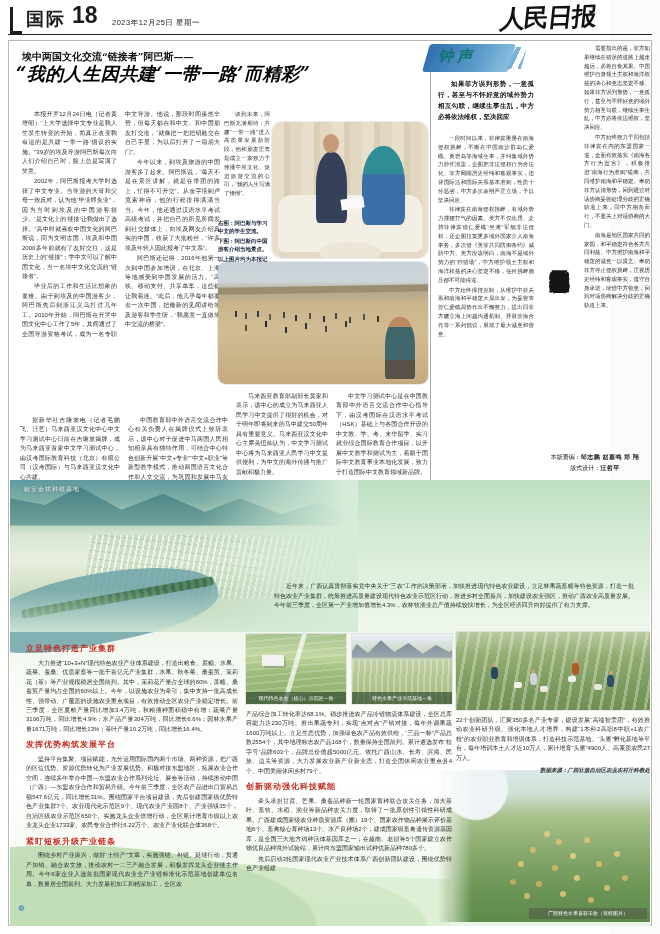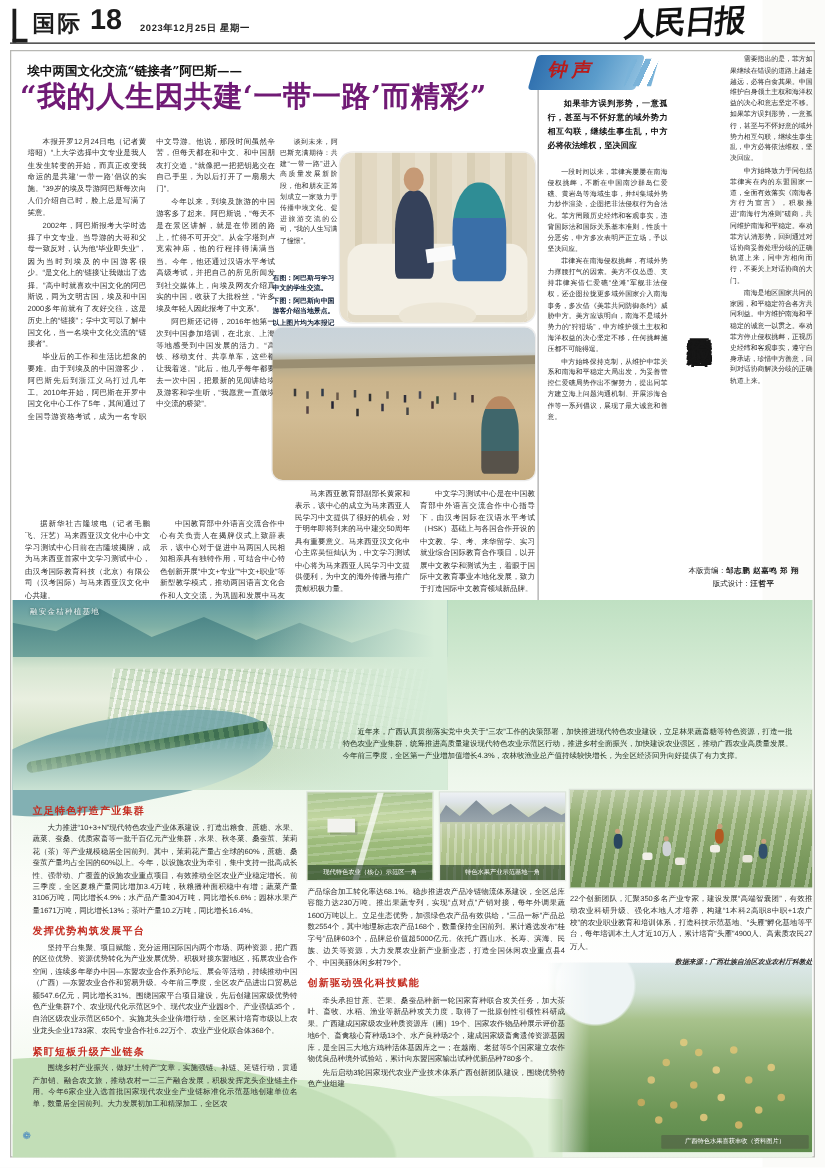--- a/index.html
+++ b/index.html
@@ -5,36 +5,36 @@
   html,body{margin:0;padding:0;}
   body{width:660px;height:934px;background:#fbfbf9;font-family:"Liberation Sans",sans-serif;overflow:hidden;}
   .page{position:relative;width:610px;height:934px;background:#fff;}
   .abs{position:absolute;}
   .serif{font-family:"DejaVu Serif",serif;}
 
   
   .h-bracket{left:10px;top:7px;width:9px;height:24px;border-left:3px solid #1c1c1c;border-bottom:3px solid #1c1c1c;}
   .h-section{left:26px;top:7px;font-size:18px;font-weight:bold;color:#1c1c1c;letter-spacing:2px;}
   .h-pageno{left:72px;top:2px;font-size:23px;font-weight:bold;color:#1c1c1c;}
-  .h-date{left:112px;top:18px;font-size:7.5px;color:#222;font-weight:bold;letter-spacing:.5px;}
+  .h-date{left:112px;top:18px;font-size:7.5px;color:#222;font-weight:normal;letter-spacing:.5px;}
   .h-masthead{right:14px;top:1px;font-size:25px;font-weight:900;color:#111;font-family:"DejaVu Serif",serif;transform:rotate(-2deg) skewX(-8deg);letter-spacing:-1px;}
   .h-rule{left:8px;top:34px;width:644px;border-top:1.5px solid #222;}
   .frame{left:8px;top:40px;width:642px;height:884px;border:1px solid #b7b7b3;}
   .divider-v{left:430px;top:48px;height:450px;border-left:1px solid #aaa;}
 
   
   .tiny{font-size:6px;line-height:1.58;color:#2d2d2d;text-align:justify;overflow:hidden;}
   .tiny p{margin:0 0 1px;text-indent:2em;}
   .tiny p.noindent{text-indent:0;}
   .xtiny{font-size:5.5px;line-height:1.6;}
   .cols2{column-count:2;column-gap:8px;}
 
   
   .kicker{left:22px;top:50px;font-size:10px;font-weight:bold;color:#111;}
-  .abbas-headline{left:16px;top:62px;width:414px;font-size:23px;font-weight:900;color:#701a75;white-space:nowrap;letter-spacing:.5px;}
+  .abbas-headline{left:16px;top:62px;width:414px;font-size:18px;font-weight:900;color:#000000;white-space:nowrap;letter-spacing:.5px;font-style:italic;}
   .abbas-main{left:22px;top:110px;width:198px;height:276px;}
   .abbas-side{left:224px;top:110px;width:46px;height:108px;}
   .abbas-caps{left:218px;top:220px;width:52px;height:42px;font-size:5.5px;line-height:1.45;font-weight:bold;color:#14233a;overflow:hidden;}
   .abbas-caps div{margin-bottom:2px;}
   .photo{overflow:hidden;box-shadow:0 0 0 1px rgba(0,0,0,.08);}
   .photo-sofa{left:272px;top:122px;width:156px;height:136px;border-radius:10px;background:
     radial-gradient(ellipse 70px 30px at 50% 98%,#efe9da 0 60%,transparent 61%),
     repeating-linear-gradient(90deg,#e7dfcc 0 12px,#d9cfb6 12px 18px,#e2d8c2 18px 30px);}
   .ps-sofa{left:4%;bottom:0;width:92%;height:46%;background:#f3efe4;border-radius:14px 14px 6px 6px;box-shadow:inset 0 -6px #e2dac6;}
   .ps-man{left:28%;top:22%;width:20%;height:52%;background:#35415a;border-radius:45% 45% 10% 10%;}
@@ -50,21 +50,21 @@
 
   
   .ml-head{left:20px;top:394px;width:208px;text-align:center;font-size:12px;font-weight:bold;color:#111;}
   .ml-left{left:20px;top:416px;width:208px;height:86px;}
   .ml-right{left:236px;top:392px;width:192px;height:110px;}
 
   
   .zs-badge{left:426px;top:44px;width:86px;height:28px;}
   .zs-badge-bg{position:absolute;inset:0;background:linear-gradient(100deg,#2f6fae 0%,#5b9ccb 60%,#8fc0e0 100%);transform:skewX(-16deg);border-radius:3px;}
   .zs-badge-stripes{position:absolute;right:-12px;top:3px;width:22px;height:22px;background:repeating-linear-gradient(100deg,#7ab3d9 0 5px,transparent 5px 11px);transform:skewX(-16deg);}
-  .zs-badge-text{position:absolute;left:12px;top:3px;color:#b91c1c;font-weight:900;font-size:15px;letter-spacing:4px;font-style:italic;}
+  .zs-badge-text{position:absolute;left:12px;top:3px;color:#0f766e;font-weight:900;font-size:15px;letter-spacing:4px;font-style:italic;}
   .zs-quote{left:438px;top:78px;width:96px;height:52px;font-size:6.5px;font-weight:bold;line-height:1.7;color:#111;text-align:justify;text-indent:2em;overflow:hidden;}
   .zs-left{left:438px;top:134px;width:96px;height:314px;}
   .zs-vhead{left:536px;top:54px;width:38px;height:402px;writing-mode:vertical-rl;font-size:20px;font-weight:900;color:#161616;font-family:"DejaVu Serif",serif;letter-spacing:0;text-align:center;}
   .zs-right{left:584px;top:44px;width:66px;height:404px;}
   .zs-credits{left:540px;top:452px;width:110px;font-size:6px;line-height:1.9;color:#222;text-align:center;}
   .zs-credits b{letter-spacing:.5px;}
 
   
   .gx{left:10px;top:480px;width:640px;height:446px;background:
     linear-gradient(180deg,#bfe0c2 0%,#d9edd8 16%,#eef7ec 32%,#fbfdf9 50%,#ffffff 68%,#f3f9ef 86%,#eaf4e6 100%);overflow:hidden;}

